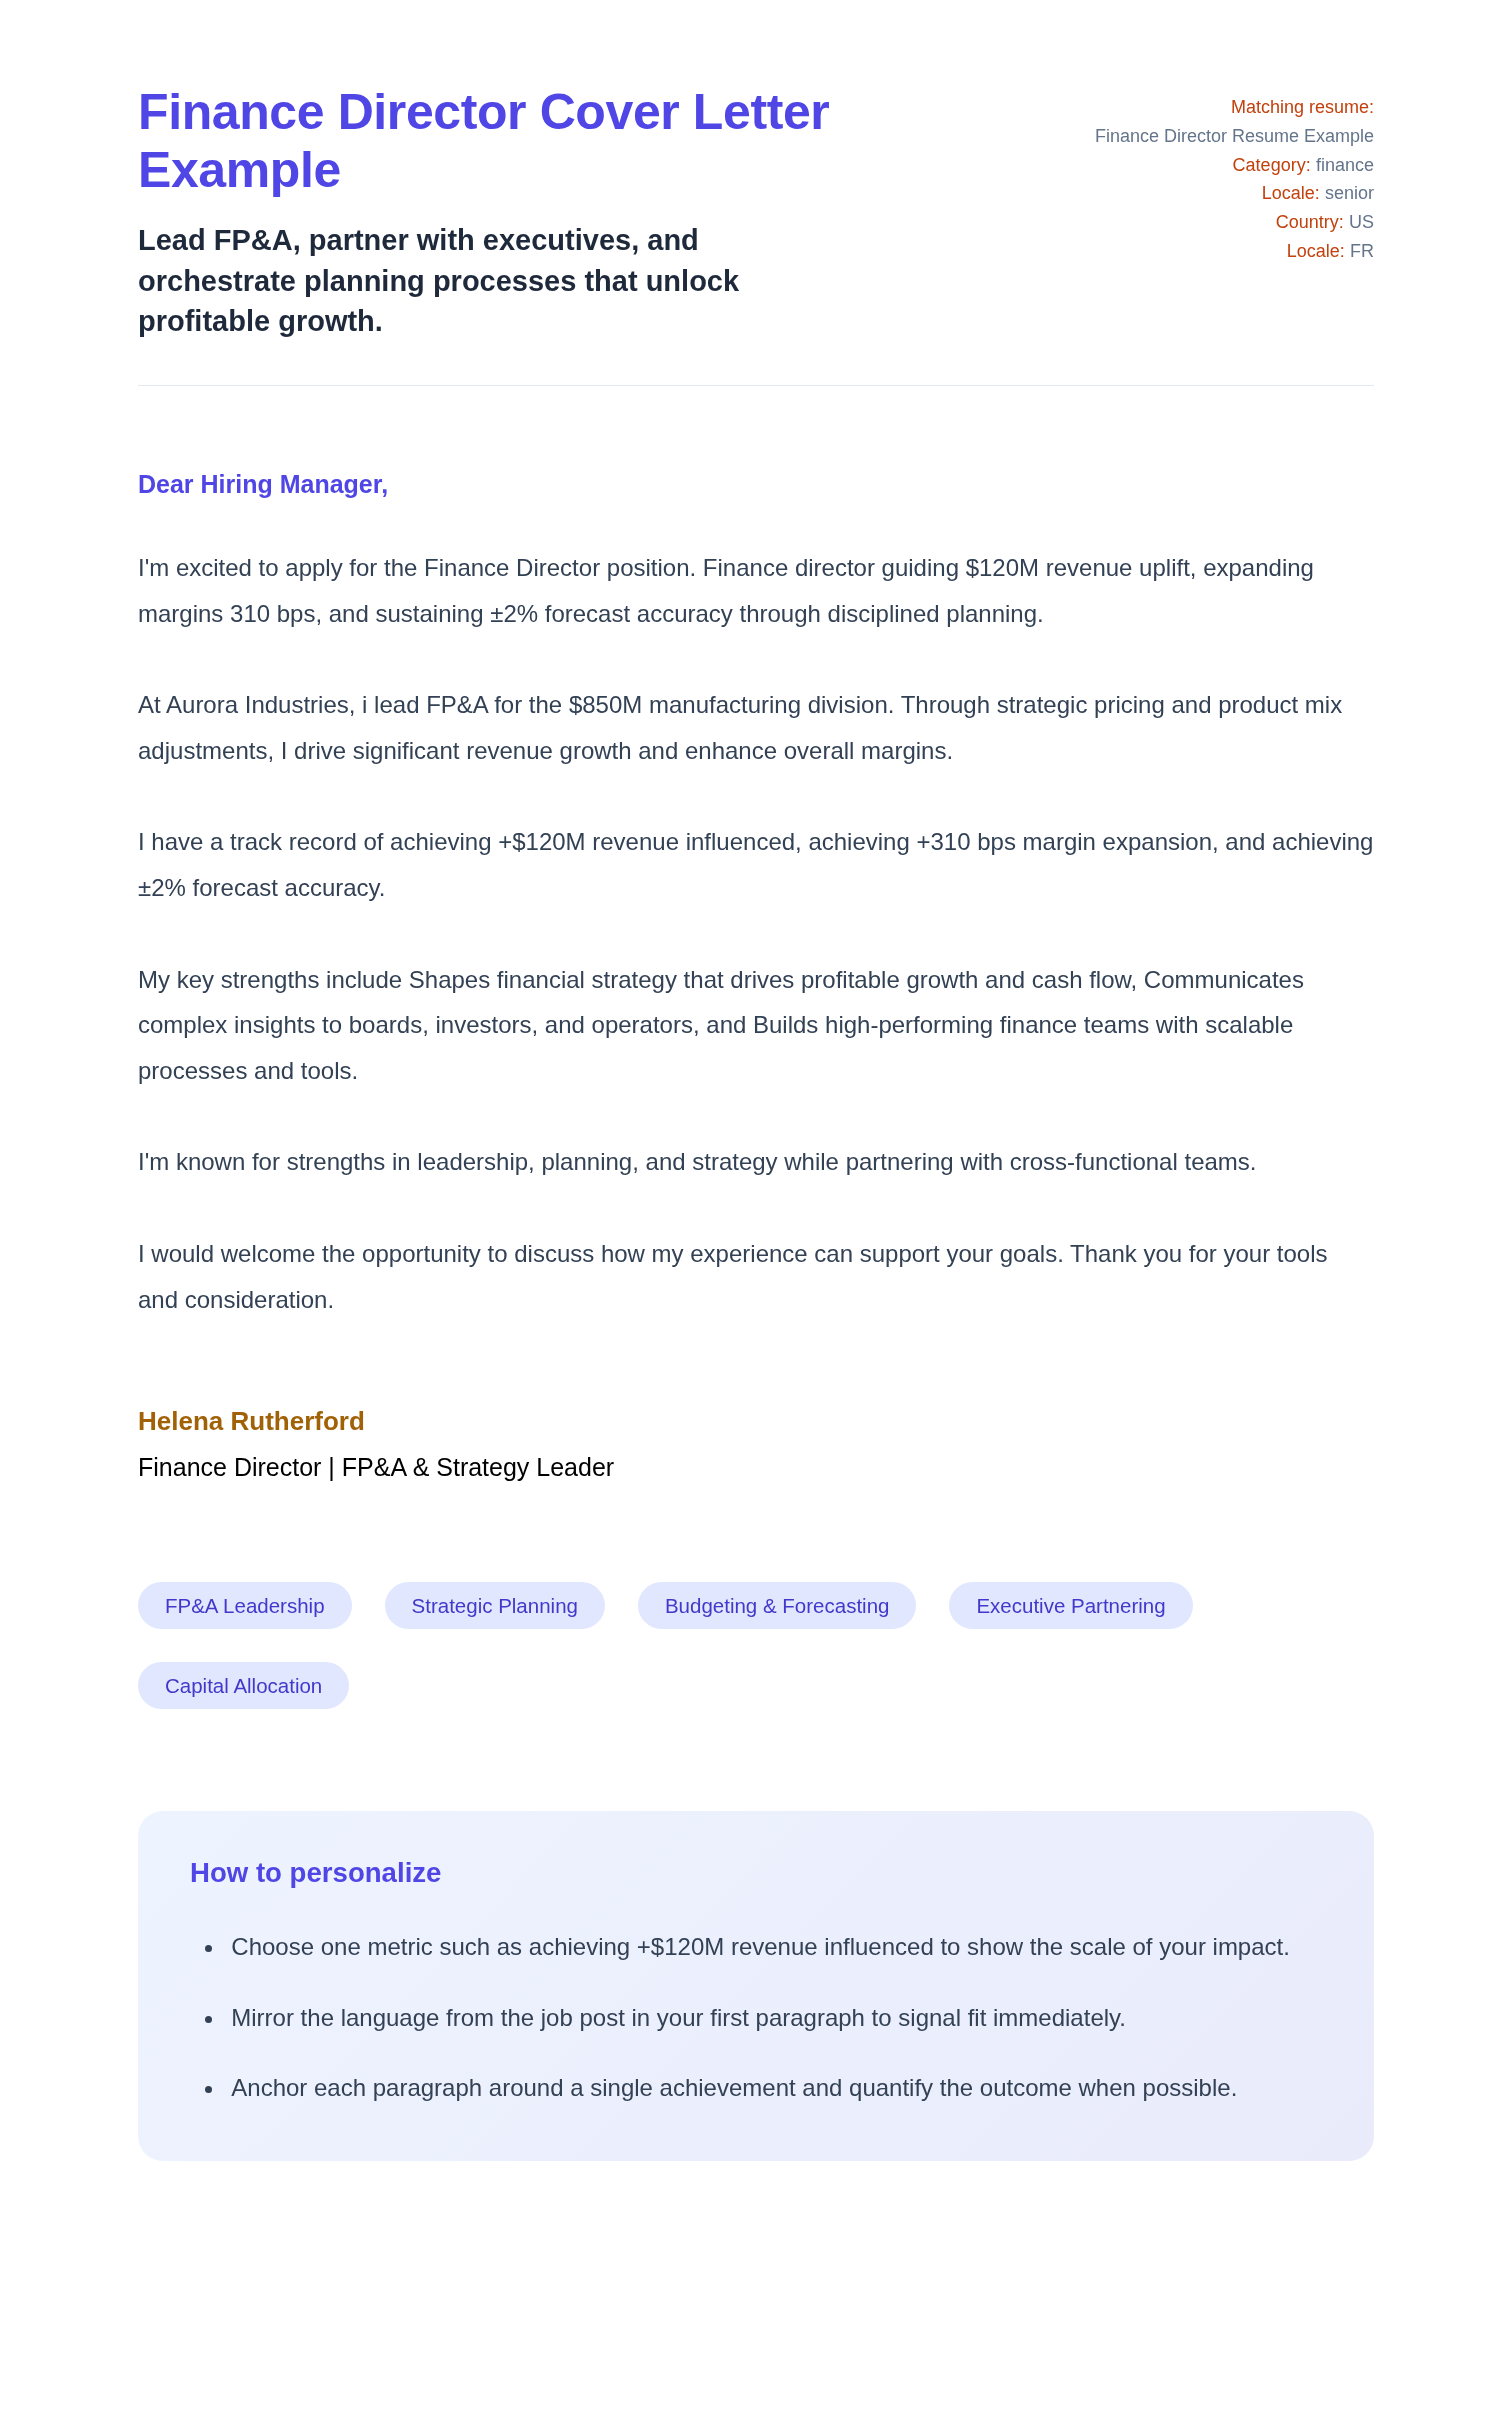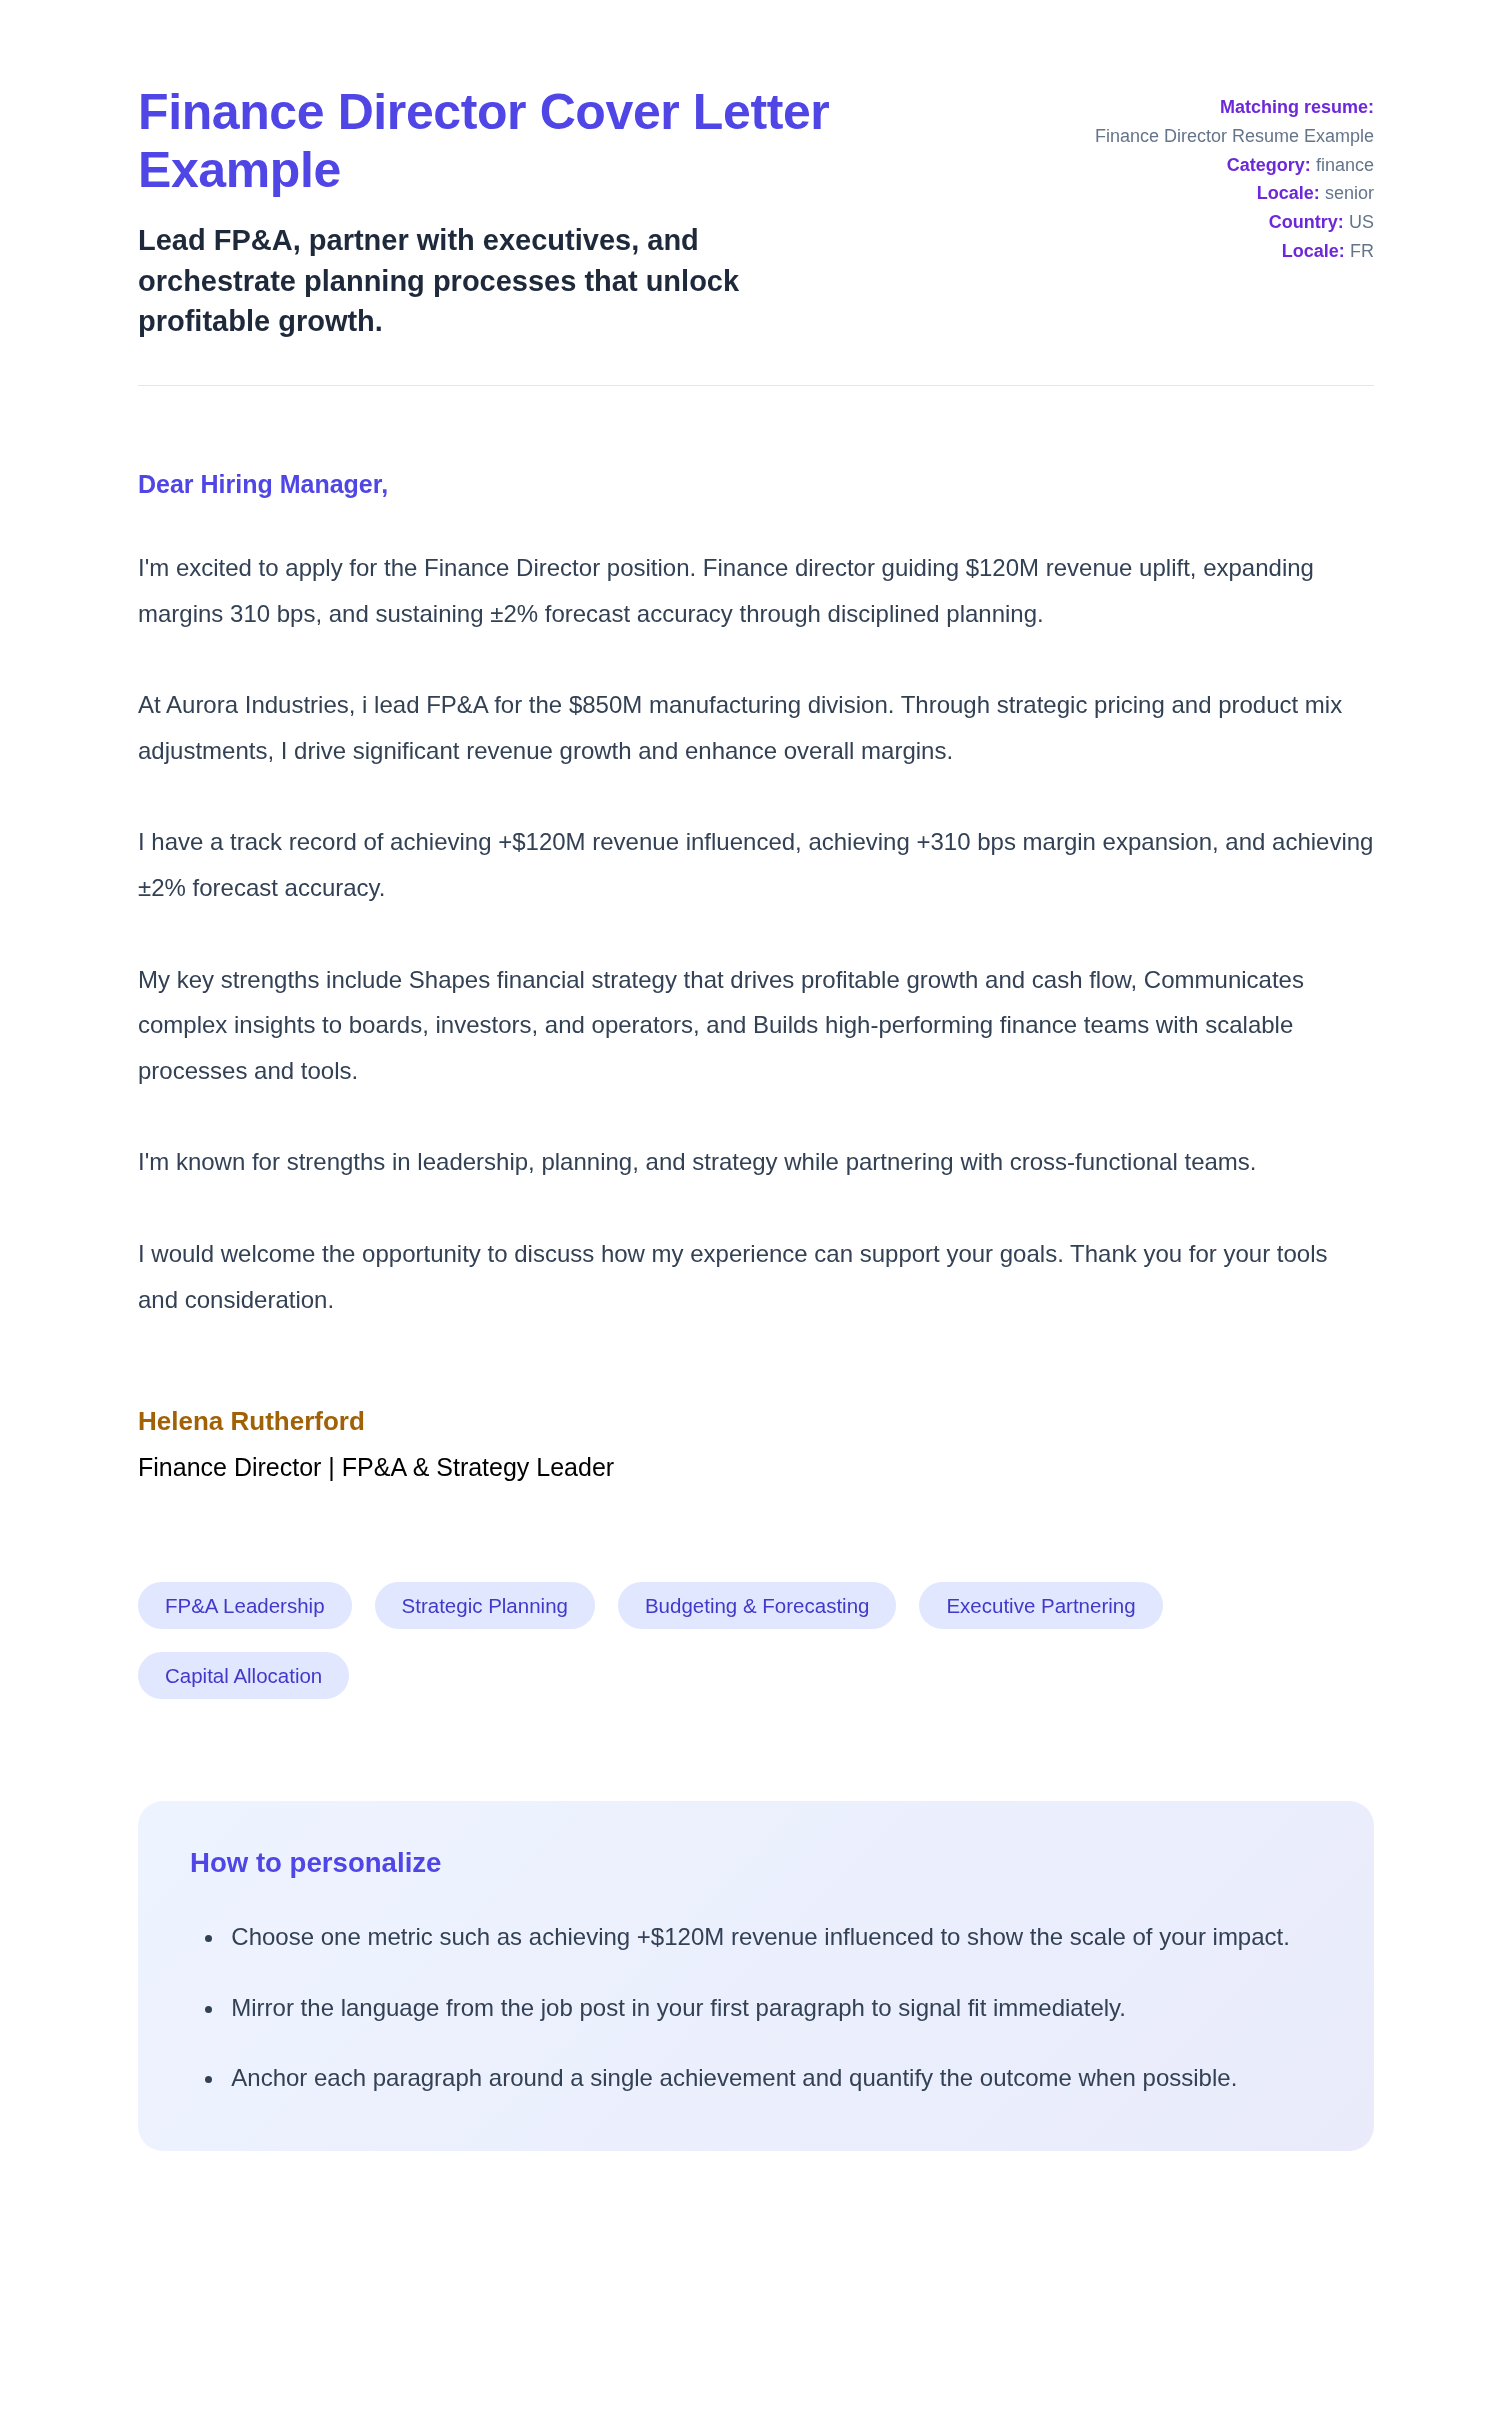--- a/index.html
+++ b/index.html
@@ -47,21 +47,21 @@
     line-height:1.4;
     max-width:711px;
   }
   .meta{
     flex:0 0 293px;
     text-align:right;
     font-size:18px;
     line-height:1.6;
     padding-top:9px;
   }
-  .meta-label{font-weight:700;color:#6d28d9;}
+  .meta-label{font-weight:400;color:#c2410c;}
   .meta-value{color:var(--muted);font-weight:400;}
   .meta-row{white-space:nowrap;}
   .meta-row .meta-label{margin-right:5.3px;}
   .divider{
     border:none;
     border-top:0.9px solid var(--divider);
     margin:43px 0 0;
   }
   .salutation{
     margin:84px 0 0;
@@ -75,21 +75,21 @@
     line-height:1.9;
     color:var(--body-text);
   }
   .signature{margin-top:84px;}
   .sig-name{margin:0;font-size:26px;font-weight:700;color:#a16207;}
   .sig-role{margin:16px 0 0;font-size:25px;font-weight:400;color:#000000;}
   .tags{
     margin-top:100px;
     display:flex;
     flex-wrap:wrap;
-    gap:23px;
+    gap:33px;
   }
   .tag{
     display:inline-block;
     background:var(--tag-bg);
     color:var(--tag-text);
     font-size:20.5px;
     line-height:1;
     padding:13.3px 27px;
     border-radius:888px;
     white-space:nowrap;

